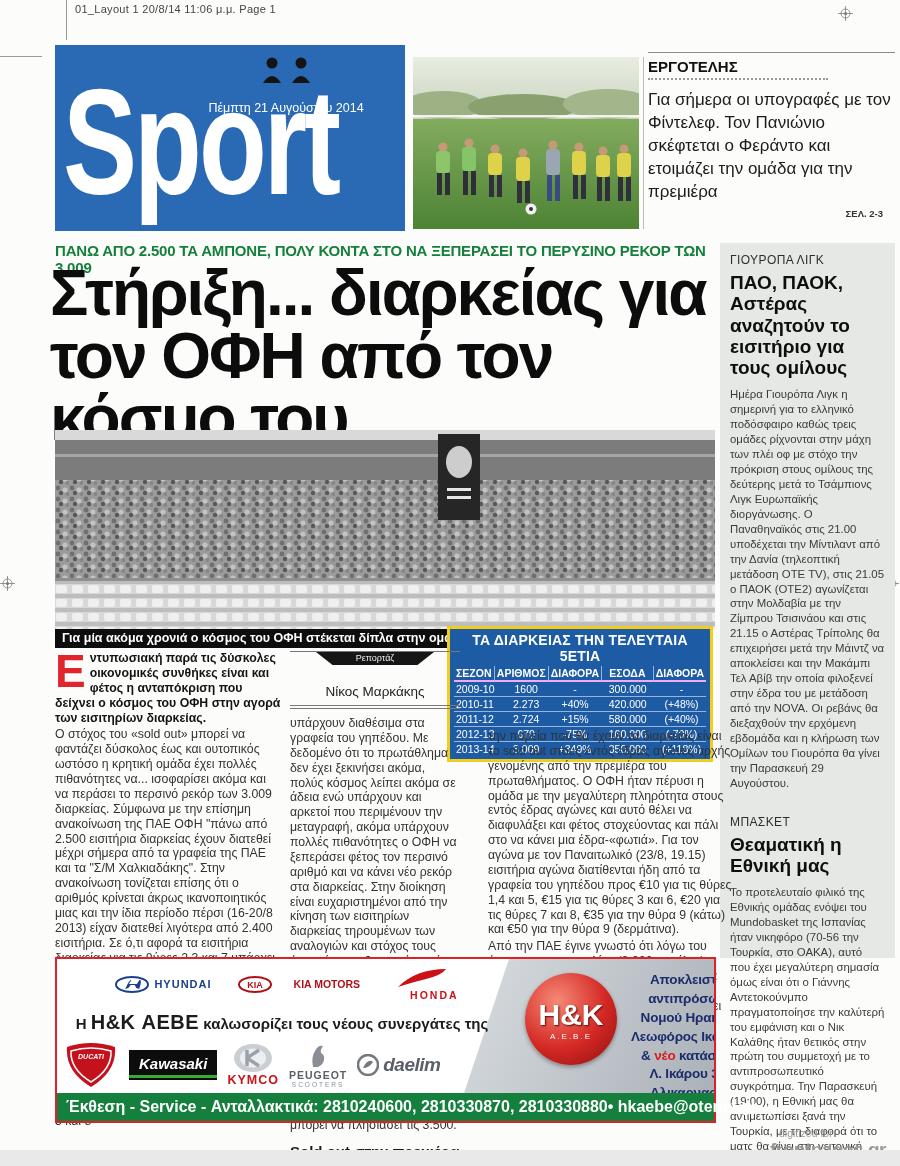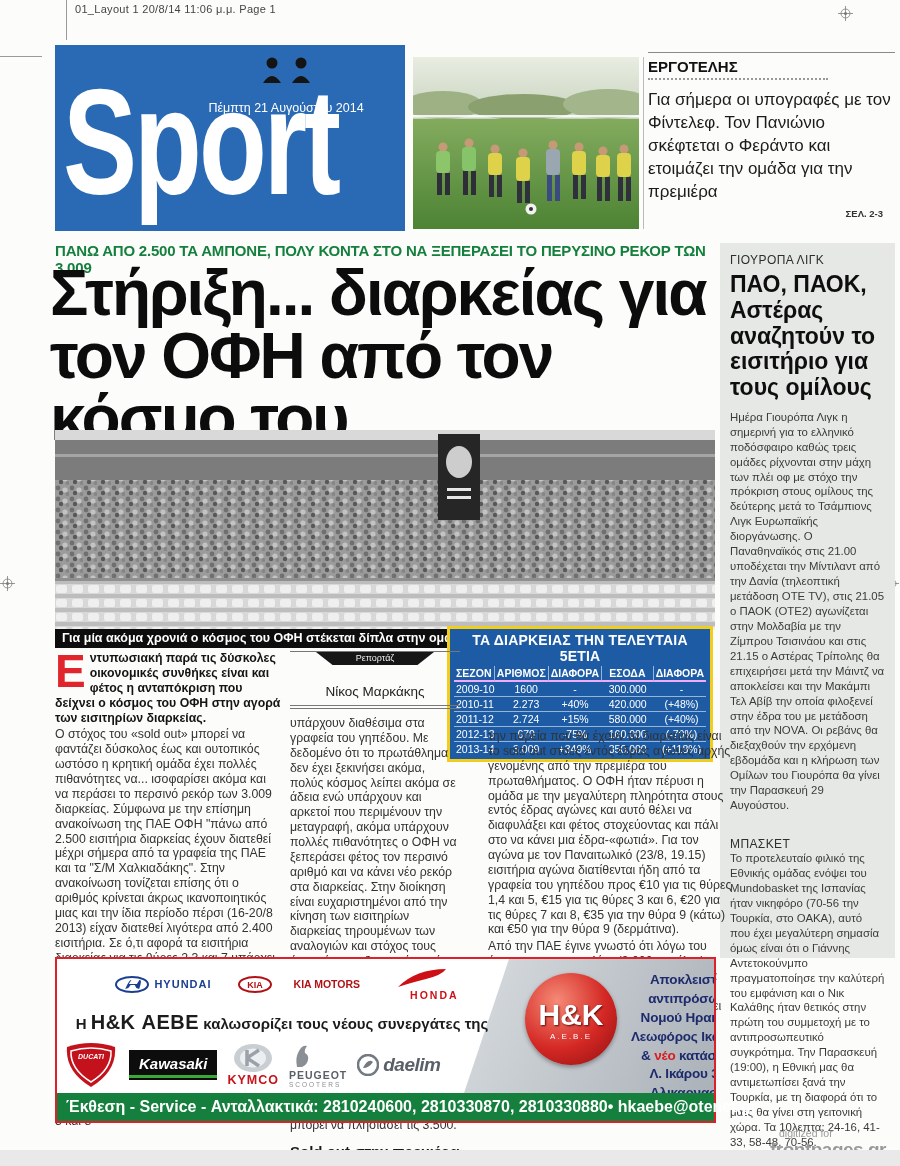--- a/index.html
+++ b/index.html
@@ -41,21 +41,21 @@
   .srow{display:grid;grid-template-columns:0.95fr 1.05fr 0.95fr 1.2fr 1fr;}
   .scell{font-size:10.5px;text-align:center;padding:1px 2px;border-bottom:1px solid rgba(255,255,255,.55);}
   .scell.c0{text-align:left;}
   .shead .scell{font-weight:700;border-bottom:2px solid #f0abfc;border-right:1px solid rgba(255,255,255,.55);}
   .shead .scell:last-child{border-right:none;}
   .srow:last-child .scell{border-bottom:none;}
 
   
   .sidebar{left:720px;top:243px;width:175px;height:715px;background:#e5e8e5;box-sizing:border-box;padding:10px 10px;}
   .sb-section{font-size:12px;color:#2e2e2e;letter-spacing:.4px;}
-  .sb-title{font-size:23px;font-weight:700;line-height:1.12;color:#0e0e0e;margin:5px 0 9px;}
+  .sb-title{font-size:19px;font-weight:700;line-height:1.12;color:#0e0e0e;margin:5px 0 9px;}
   .sb-body{font-size:11.4px;line-height:1.31;color:#3b3b3b;}
   .sb-gap{height:24px;}
 
   
   .col{color:#333;}
   .col p{margin:0 0 2px;font-size:12.3px;line-height:1.21;}
   .col1{left:55px;top:651px;width:227px;}
   .dropcap{float:left;font-size:46px;line-height:.82;font-weight:700;color:#e0262c;padding:2px 4px 0 0;}
   .lead-bold{font-size:13px;font-weight:700;color:#141414;line-height:1.2;margin:0 0 2px;}
   .col2{left:290px;top:651px;width:170px;}
@@ -79,21 +79,21 @@
   .kia .lab{font-size:10.5px;}
   .honda{display:flex;flex-direction:column;align-items:center;color:#cc1016;}
   .honda .lab{font-size:10.5px;letter-spacing:2px;margin-left:24px;}
   .ad-welcome{position:absolute;left:10px;top:52px;width:430px;text-align:center;font-size:15px;font-weight:700;color:#1c1c1c;}
   .ad-welcome .co{font-size:20px;letter-spacing:.5px;}
   .ad-botrow{position:absolute;left:6px;top:82px;width:450px;display:flex;align-items:center;gap:10px;}
   .kawasaki{background:#0d0d0d;color:#fff;font-weight:700;font-style:italic;font-size:15px;padding:5px 10px 8px;position:relative;}
   .kawasaki i{position:absolute;left:0;bottom:2px;width:100%;height:3px;background:repeating-linear-gradient(90deg,#3aa935 0 100%);}
   .kymco{display:flex;flex-direction:column;align-items:center;}
   .kymco .lab{color:#c8131a;font-weight:700;font-size:12.5px;letter-spacing:1px;}
-  .peugeot{display:flex;flex-direction:column;color:#5a5f66;}
+  .peugeot{display:flex;flex-direction:column;align-items:center;color:#5a5f66;}
   .peugeot .lab{font-size:10.5px;font-weight:700;letter-spacing:1px;}
   .peugeot .lab2{font-size:6.5px;letter-spacing:2px;color:#8a8f95;}
   .daelim{display:flex;align-items:center;gap:4px;color:#5a6068;}
   .daelim .lab{font-size:19px;font-weight:700;font-style:italic;letter-spacing:-.5px;}
   .hk-ball{position:absolute;left:468px;top:14px;width:92px;height:92px;border-radius:50%;background:radial-gradient(circle at 35% 30%,#f58a76,#d42824 55%,#8e0f10);display:flex;flex-direction:column;align-items:center;justify-content:center;color:#fff;box-shadow:0 2px 4px rgba(0,0,0,.35);}
   .hk-ball .hk{font-size:30px;font-weight:700;text-shadow:1px 1px 2px #5e0808;}
   .hk-ball .sub{font-size:8px;letter-spacing:2px;}
   .dealer{position:absolute;left:566px;top:12px;width:146px;text-align:center;font-size:13.5px;font-weight:800;line-height:1.4;color:#1d2b6d;letter-spacing:-.2px;}
   .dealer .red{color:#d81c22;}
   .ad-bar{position:absolute;left:0;bottom:0;width:100%;height:28px;background:#15803d;color:#fff;display:flex;align-items:center;justify-content:space-between;box-sizing:border-box;padding:0 9px;font-size:16px;font-weight:700;white-space:nowrap;}
@@ -304,20 +304,21 @@
         <div class="scell">(+118%)</div>
     </div>
   </div>
 
   <div class="abs sidebar">
     <div class="sb-section">ΓΙΟΥΡΟΠΑ ΛΙΓΚ</div>
     <div class="sb-title">ΠΑΟ, ΠΑΟΚ, Αστέρας αναζητούν το εισιτήριο για τους ομίλους</div>
     <div class="sb-body">Ημέρα Γιουρόπα Λιγκ η σημερινή για το ελληνικό ποδόσφαιρο καθώς τρεις ομάδες ρίχνονται στην μάχη των πλέι οφ με στόχο την πρόκριση στους ομίλους της δεύτερης μετά το Τσάμπιονς Λιγκ Ευρωπαϊκής διοργάνωσης. Ο Παναθηναϊκός στις 21.00 υποδέχεται την Μίντιλαντ από την Δανία (τηλεοπτική μετάδοση OTE TV), στις 21.05 ο ΠΑΟΚ (ΟΤΕ2) αγωνίζεται στην Μολδαβία με την Ζίμπρου Τσισινάου και στις 21.15 ο Αστέρας Τρίπολης θα επιχειρήσει μετά την Μάιντζ να αποκλείσει και την Μακάμπι Τελ Αβίβ την οποία φιλοξενεί στην έδρα του με μετάδοση από την NOVA. Οι ρεβάνς θα διεξαχθούν την ερχόμενη εβδομάδα και η κλήρωση των Ομίλων του Γιουρόπα θα γίνει την Παρασκευή 29 Αυγούστου.</div>
     <div class="sb-gap"></div>
     <div class="sb-section">ΜΠΑΣΚΕΤ</div>
+    <div class="sb-title">Θεαματική η Εθνική μας</div>
     <div class="sb-body">Το προτελευταίο φιλικό της Εθνικής ομάδας ενόψει του Mundobasket της Ισπανίας ήταν νικηφόρο (70-56 την Τουρκία, στο ΟΑΚΑ), αυτό που έχει μεγαλύτερη σημασία όμως είναι ότι ο Γιάννης Αντετοκούνμπο πραγματοποίησε την καλύτερή του εμφάνιση και ο Νικ Καλάθης ήταν θετικός στην πρώτη του συμμετοχή με το αντιπροσωπευτικό συγκρότημα. Την Παρασκευή (19:00), η Εθνική μας θα αντιμετωπίσει ξανά την Τουρκία, με τη διαφορά ότι το ματς θα γίνει στη γειτονική χώρα. Τα 10λεπτα: 24-16, 41-33, 58-48, 70-56.</div>
   </div>
 
   <div class="abs col col1">
     <span class="dropcap">Ε</span>
     <p class="lead-bold">ντυπωσιακή παρά τις δύσκολες οικονομικές συνθήκες είναι και φέτος η ανταπόκριση που δείχνει ο κόσμος του ΟΦΗ στην αγορά των εισιτηρίων διαρκείας.</p>
     <p>Ο στόχος του «sold out» μπορεί να φαντάζει δύσκολος έως και ουτοπικός ωστόσο η κρητική ομάδα έχει πολλές πιθανότητες να... ισοφαρίσει ακόμα και να περάσει το περσινό ρεκόρ των 3.009 διαρκείας. Σύμφωνα με την επίσημη ανακοίνωση της ΠΑΕ ΟΦΗ "πάνω από 2.500 εισιτήρια διαρκείας έχουν διατεθεί μέχρι σήμερα από τα γραφεία της ΠΑΕ και τα "Σ/Μ Χαλκιαδάκης". Στην ανακοίνωση τονίζεται επίσης ότι ο αριθμός κρίνεται άκρως ικανοποιητικός μιας και την ίδια περίοδο πέρσι (16-20/8 2013) είχαν διατεθεί λιγότερα από 2.400 εισιτήρια. Σε ό,τι αφορά τα εισιτήρια διαρκείας για τις θύρες 2,3 και 7 υπάρχει ακόμα ελάχιστος αριθμός και, με βάση τη ζήτηση, αναμένεται να εξαντληθούν πριν από τον αγώνα με τον Παναιτωλικό. Για την Θύρα 1, η διάθεση των εισιτηρίων συνεχίζεται από τα «Σ/Μ Χαλκιαδάκης» ενώ για τις υπόλοιπες θύρες η διάθεση των εισιτηρίων συνεχίζεται κανονικά από τα γραφεία του γηπέδου. Στην ανακοίνωση επισημαίνεται ακόμα ότι πακέτα εταιρικών εισιτηρίων για τις θύρες 5 και 8</p>
   </div>
 
   <div class="abs col col2">

